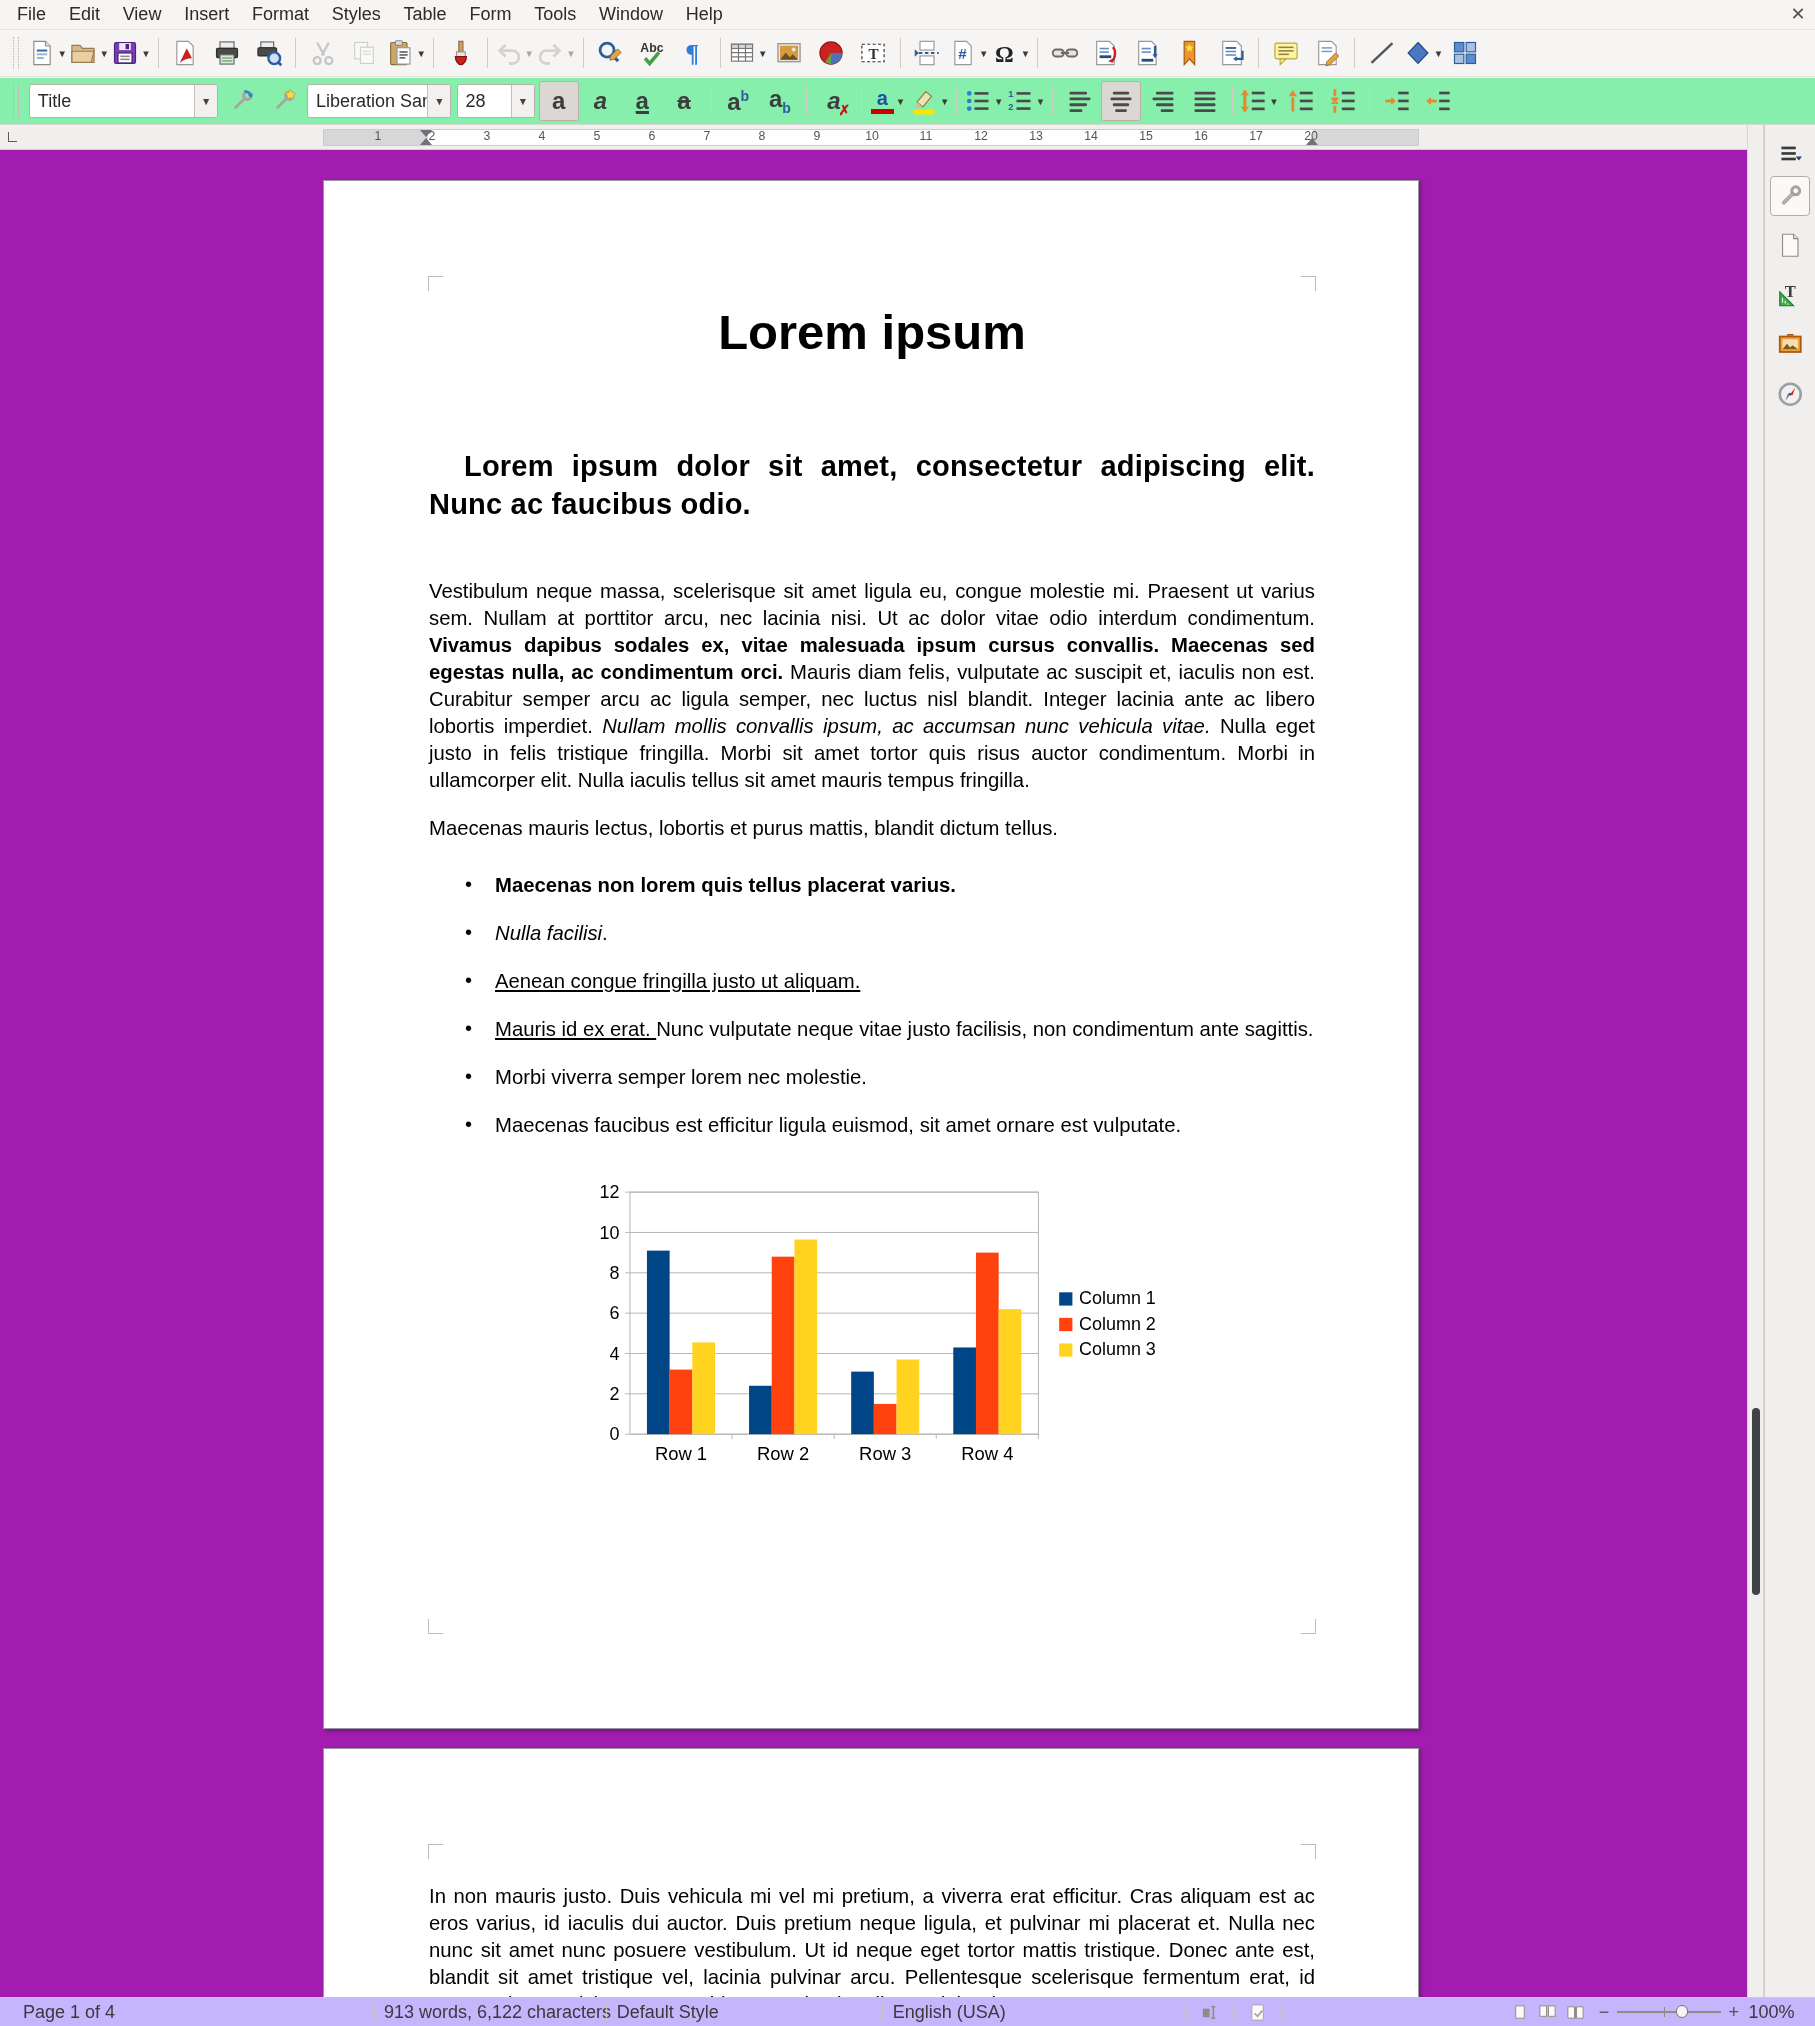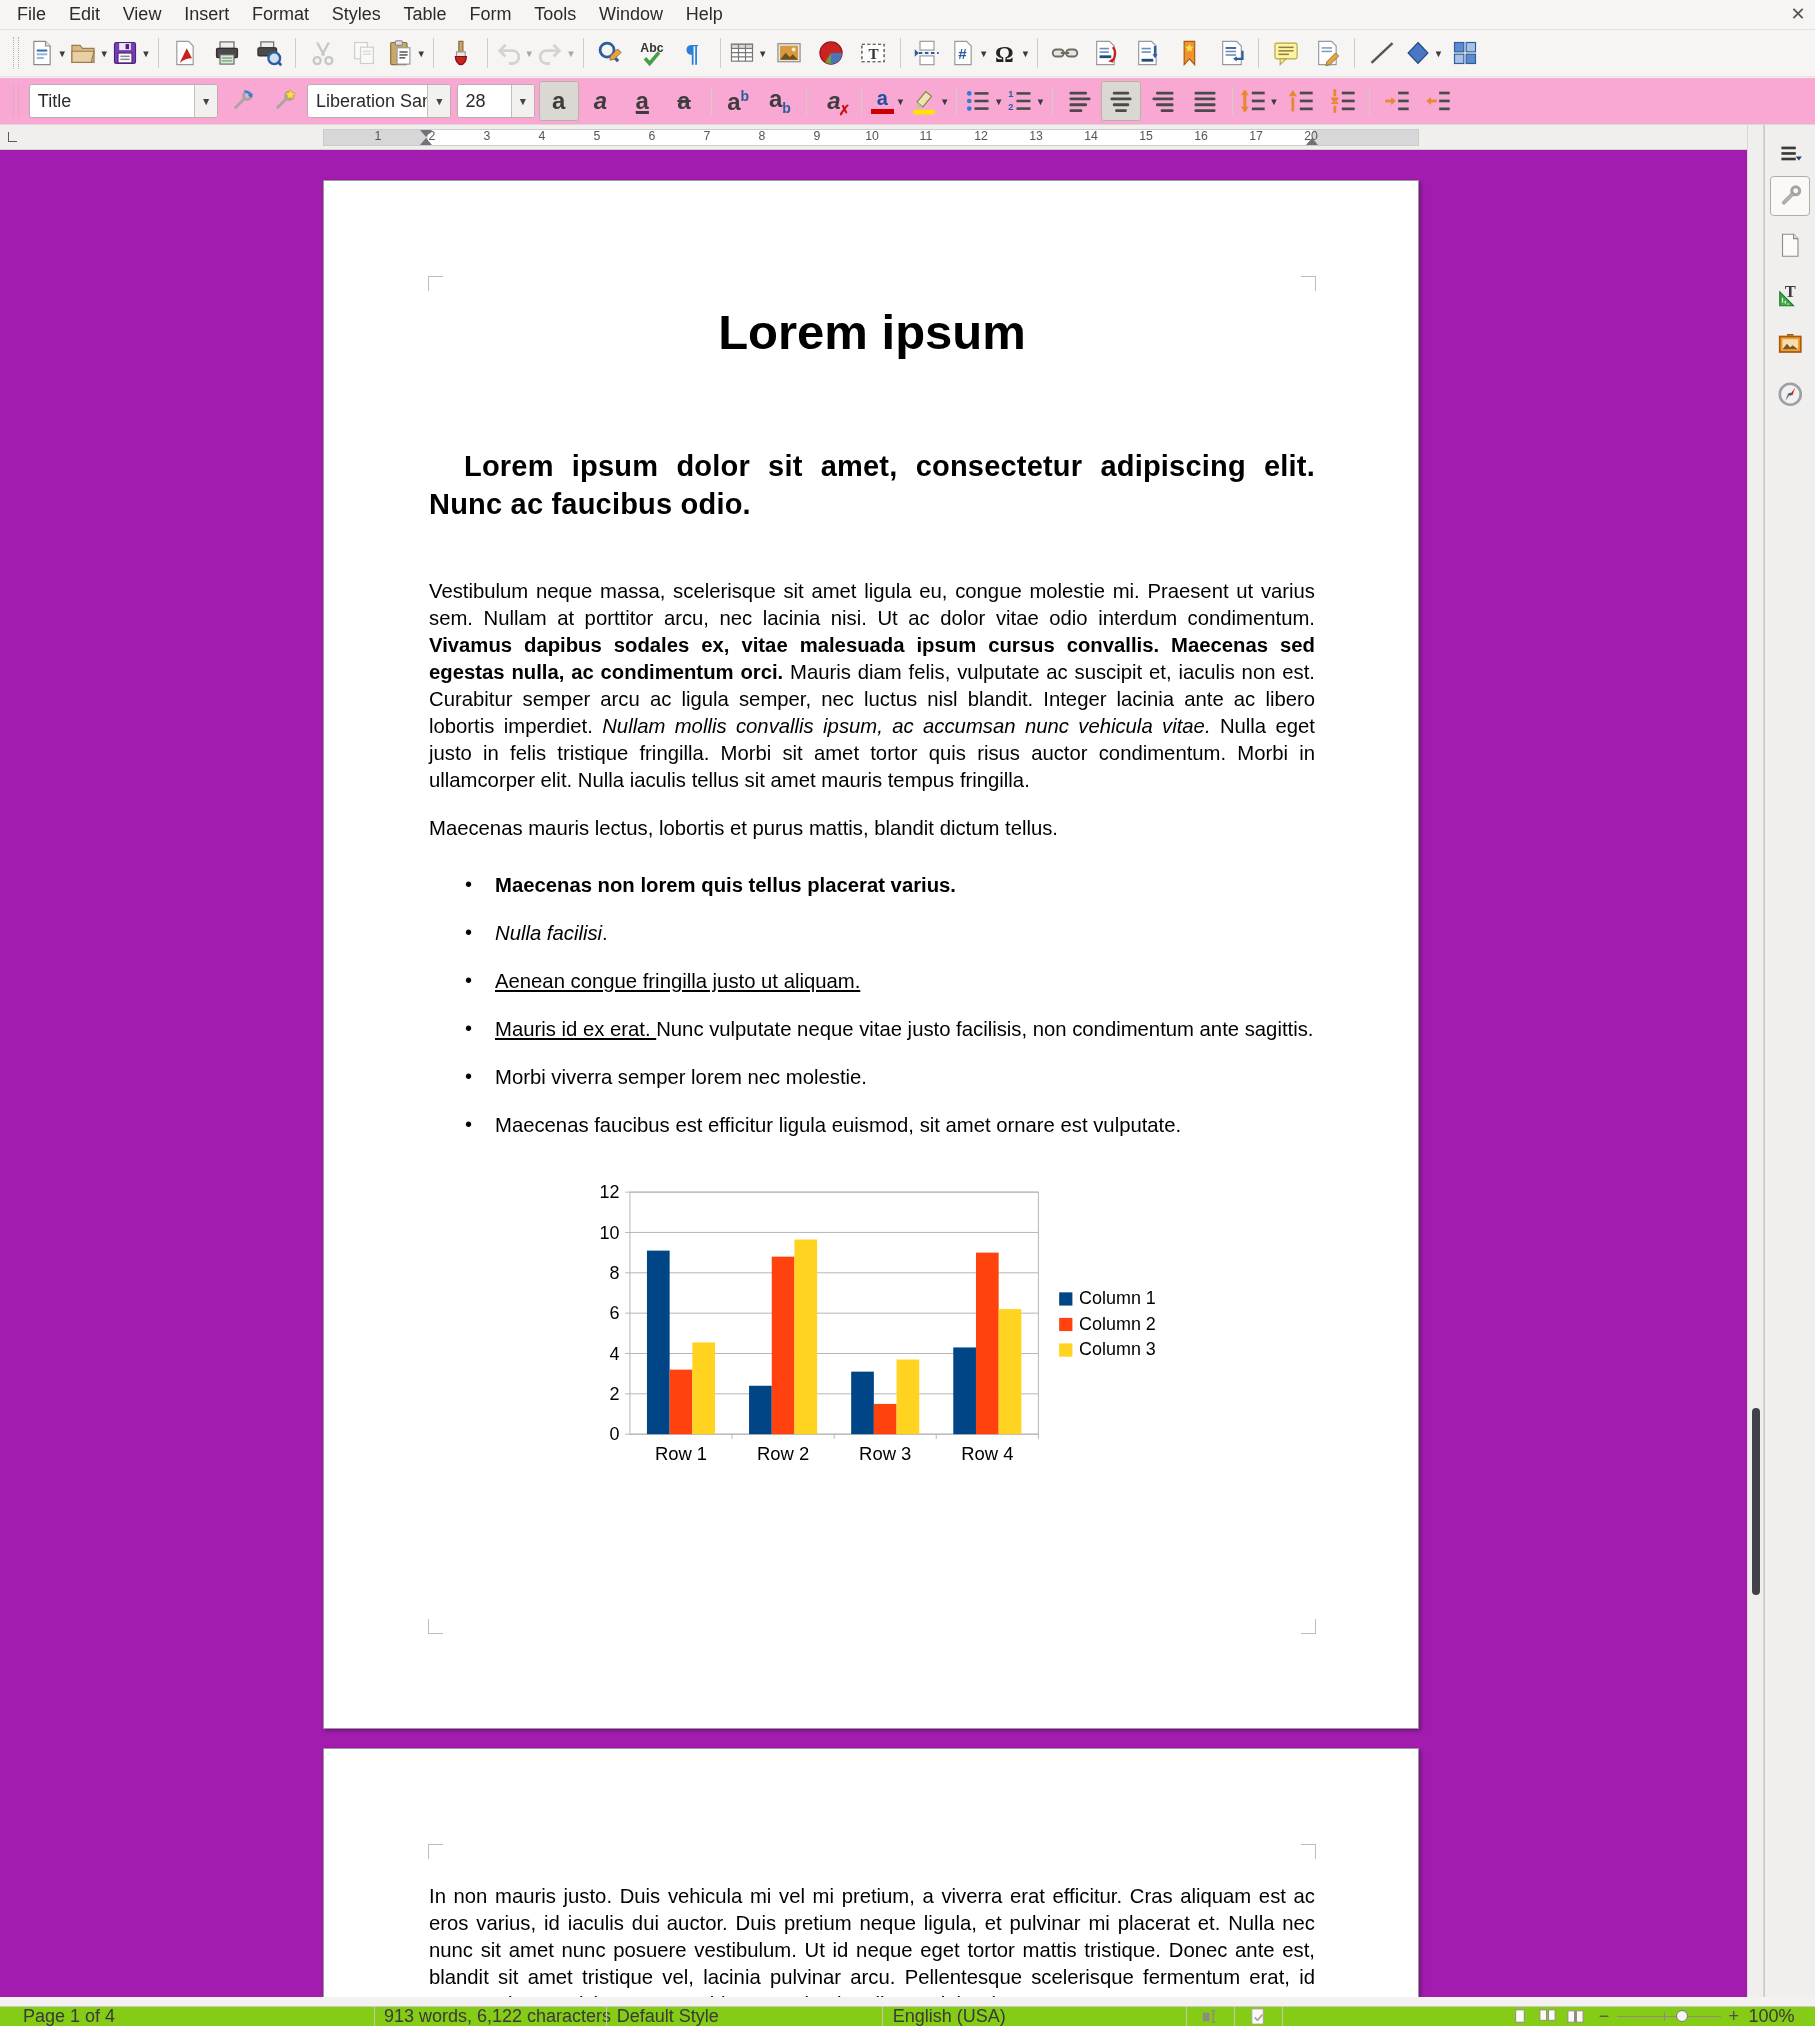--- a/index.html
+++ b/index.html
@@ -9,21 +9,21 @@
 
   
   #menubar{position:absolute;left:0;top:0;width:100%;height:30px;background:#f6f5f4;
            display:flex;align-items:center;padding-left:5.7px;border-bottom:0.9px solid #e5e1dd;}
   .menu-item{padding:2.8px 11.4px;font-size:18px;color:#2d2a27;cursor:default;}
   #close-x{position:absolute;right:9.5px;top:2.8px;font-size:18px;color:#555;}
 
   
   #toolbar-main{position:absolute;left:0;top:30px;width:100%;height:47px;background:#f6f5f4;
                 display:flex;align-items:center;padding-left:13.2px;border-bottom:0.9px solid #e5e1dd;}
-  #toolbar-fmt{position:absolute;left:0;top:78px;width:100%;height:47px;background:#f9a8d4;
+  #toolbar-fmt{position:absolute;left:0;top:78px;width:100%;height:47px;background:#86efac;
                display:flex;align-items:center;padding-left:13.2px;border-bottom:0.9px solid #dcd7d2;}
   .grip{width:5.7px;height:32px;border-left:1.9px dotted #b9b3ac;border-right:1.9px dotted #b9b3ac;margin-right:7.6px;}
   .tbtn{position:relative;min-width:40px;height:40px;display:flex;align-items:center;justify-content:center;
         border-radius:2.8px;margin:0 0.9px;}
   .tbtn.active{background:#dbd7d3;border:0.9px solid #b8b1aa;}
   .tbtn.disabled{opacity:.42;}
   .tbtn svg{width:28px;height:28px;}
   .dd{font-size:9.5px;color:#3a3a3a;margin-left:1.9px;}
   .tsep{width:0.9px;height:30px;background:#d2ccc6;margin:0 5.7px;flex:0 0 0.9px;}
 
@@ -87,21 +87,21 @@
 
   
   #sidebar{position:absolute;right:0;top:125px;bottom:29px;width:51px;background:#f1efed;border-left:0.9px solid #cfc9c3;
            display:flex;flex-direction:column;align-items:center;}
   .sbtn{width:40px;height:40px;display:flex;align-items:center;justify-content:center;border-radius:3.8px;margin-top:9.5px;}
   .sbtn svg{width:28px;height:28px;}
   .sbtn.active{border:0.9px solid #b3aca5;background:#faf9f8;}
   #sb-settings{margin-top:15px;height:26.5px;}
 
   
-  #statusbar{position:absolute;left:0;bottom:0;width:100%;height:20px;background:#84cc16;border-top:0.9px solid #cfc9c3;
+  #statusbar{position:absolute;left:0;bottom:0;width:100%;height:29px;background:#c4b5fd;border-top:0.9px solid #cfc9c3;
              display:flex;align-items:center;font-size:18px;color:#3a3a3a;}
   .ssep{width:0.9px;height:19px;background:#c8c3be;margin:0 9.5px;flex:0 0 0.9px;}
   .sseg{white-space:nowrap;}
   .sico{display:flex;align-items:center;justify-content:center;width:28px;height:23px;}
   .sico svg{width:19px;height:19px;}
   #zoomslider{display:flex;align-items:center;margin:0 9.5px;}
   #zoomslider .track{position:relative;width:104px;height:1.9px;background:#8f8a84;margin:0 7.6px;}
   #zoomslider .tick{position:absolute;left:47px;top:-3.8px;width:0.9px;height:9.5px;background:#8f8a84;}
   #zoomslider .thumb{position:absolute;left:59px;top:-5.7px;width:12.3px;height:12.3px;border-radius:50%;
                      background:#f6f5f4;border:0.9px solid #7a756f;}

